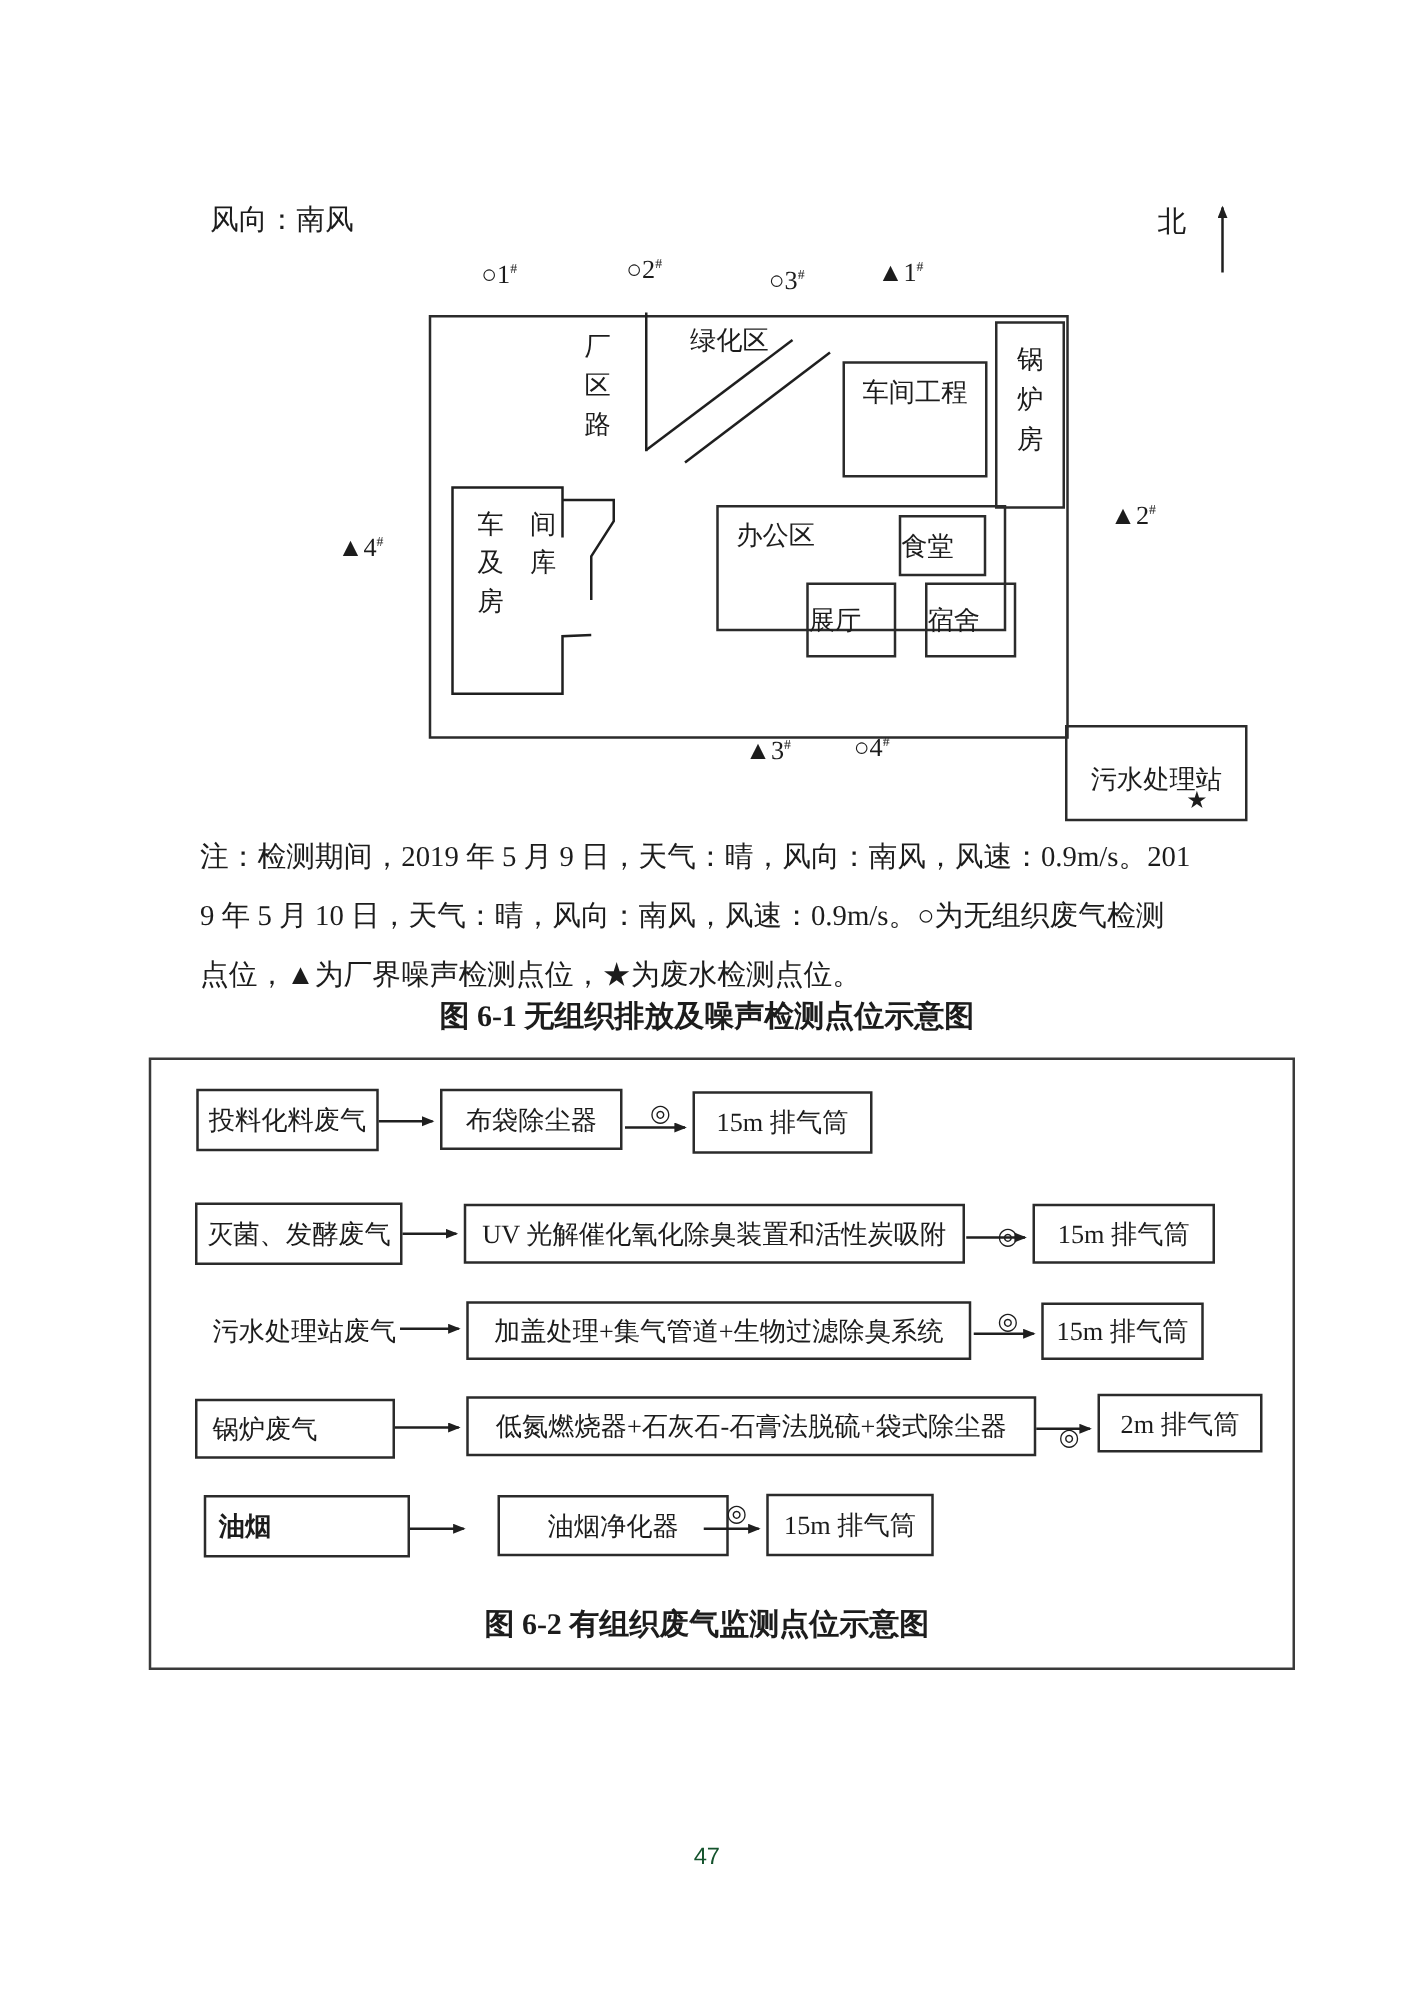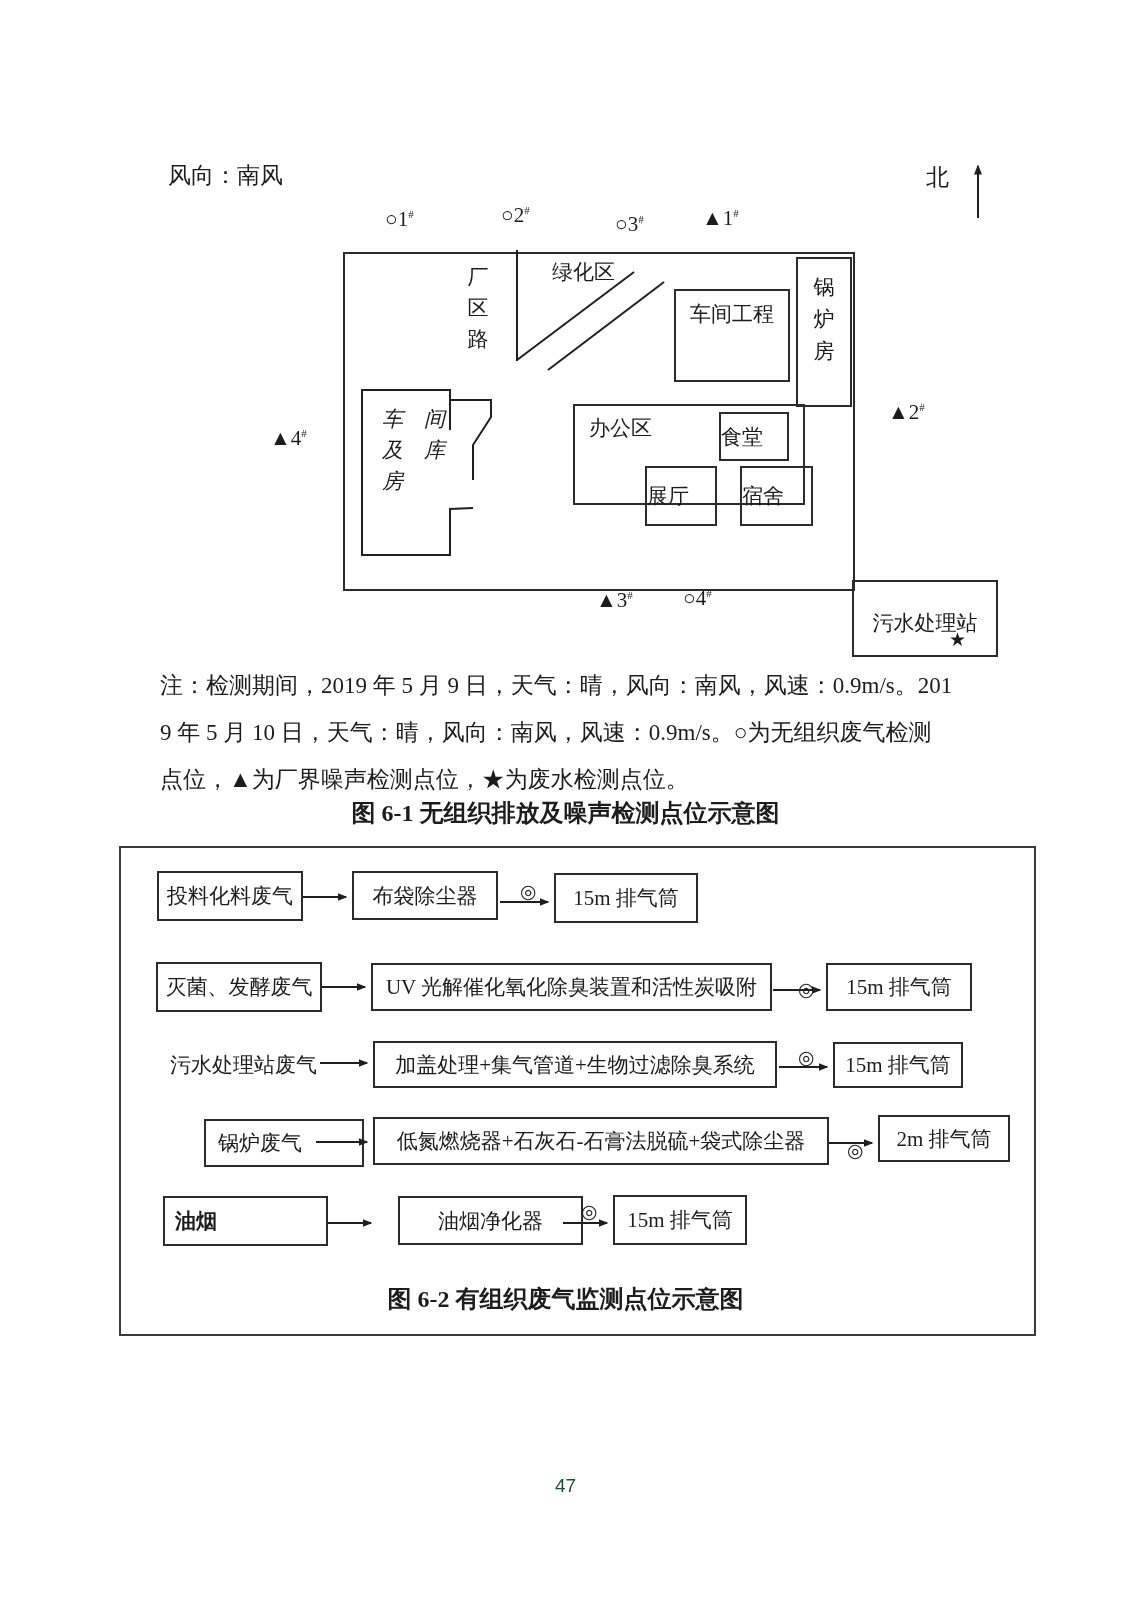--- a/index.html
+++ b/index.html
@@ -7,21 +7,21 @@
     position:relative;width:1131px;height:1600px;background:#ffffff;overflow:hidden;
     font-family:"Liberation Serif","DejaVu Serif",serif;color:#1c1c1c;
   }
   .abs{position:absolute;}
   .box{position:absolute;border:2px solid #2b2b2b;box-sizing:border-box;background:transparent;}
   .ctr{display:flex;align-items:center;justify-content:flex-start;}
   .lbl{font-size:21px;white-space:nowrap;}
   .marker{position:absolute;font-size:21px;white-space:nowrap;}
   .marker sup{font-size:11px;}
   .vtext{word-break:break-all;text-align:center;line-height:32px;font-size:21px;}
-  .pre{white-space:pre-line;font-style:italic;}
+  .pre{white-space:pre-line;}
   .note-line{font-size:23px;line-height:47px;white-space:nowrap;}
   .caption{position:absolute;left:0;width:1131px;text-align:center;font-weight:bold;font-size:24px;}
   .flow-box{position:absolute;border:2px solid #2b2b2b;box-sizing:border-box;display:flex;align-items:center;justify-content:center;font-size:21px;white-space:nowrap;}
   .flow-text{position:absolute;font-size:21px;white-space:nowrap;}
   .monitor{position:absolute;font-size:19px;line-height:19px;}
   svg{position:absolute;left:0;top:0;pointer-events:none;}
 </style>
 </head>
 <body>
 
@@ -113,21 +113,21 @@
   <div class="flow-box" style="left:156px;top:962px;width:166px;height:50px;">灭菌、发酵废气</div>
   <div class="flow-box" style="left:371px;top:963px;width:401px;height:48px;">UV 光解催化氧化除臭装置和活性炭吸附</div>
   <div class="monitor" style="left:798px;top:980px;">◎</div>
   <div class="flow-box" style="left:826px;top:963px;width:146px;height:48px;">15m 排气筒</div>
 
   <div class="flow-text" style="left:170px;top:1051px;">污水处理站废气</div>
   <div class="flow-box" style="left:373px;top:1041px;width:404px;height:47px;">加盖处理+集气管道+生物过滤除臭系统</div>
   <div class="monitor" style="left:798px;top:1048px;">◎</div>
   <div class="flow-box" style="left:833px;top:1042px;width:130px;height:46px;">15m 排气筒</div>
 
-  <div class="flow-box" style="left:156px;top:1119px;width:160px;height:48px;justify-content:flex-start;padding-left:12px;margin-left:48px;">锅炉废气</div>
+  <div class="flow-box" style="left:156px;top:1119px;width:160px;height:48px;justify-content:flex-start;padding-left:12px;">锅炉废气</div>
   <div class="flow-box" style="left:373px;top:1117px;width:456px;height:48px;">低氮燃烧器+石灰石-石膏法脱硫+袋式除尘器</div>
   <div class="monitor" style="left:847px;top:1141px;">◎</div>
   <div class="flow-box" style="left:878px;top:1115px;width:132px;height:47px;">2m 排气筒</div>
 
   <div class="flow-box" style="left:163px;top:1196px;width:165px;height:50px;justify-content:flex-start;padding-left:10px;font-weight:bold;">油烟</div>
   <div class="flow-box" style="left:377px;top:1196px;width:185px;height:49px;margin-left:21px;">油烟净化器</div>
   <div class="monitor" style="left:581px;top:1202px;">◎</div>
   <div class="flow-box" style="left:613px;top:1195px;width:134px;height:50px;">15m 排气筒</div>
 
   <div class="caption" style="top:1283px;">图 6-2 有组织废气监测点位示意图</div>

